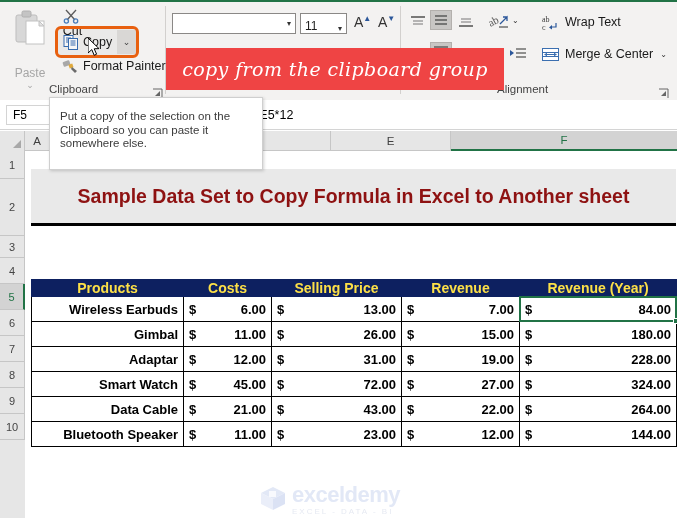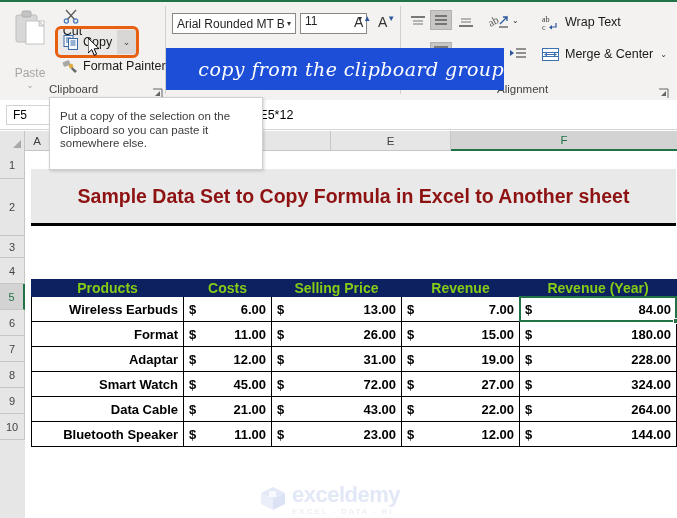--- a/index.html
+++ b/index.html
@@ -79,24 +79,24 @@
 
   
   #font-name-box {
     position: absolute; left: 172px; top: 11px; width: 124px; height: 21px;
     border: 1px solid #8a8886; background: #fff;
     font-size: 12px; color: #201f1e;
     display: flex; align-items: center; padding-left: 4px;
   }
   #font-name-caret { margin-left: auto; margin-right: 4px; font-size: 8px; color: #333; }
   #font-size-box {
-    position: absolute; left: 300px; top: 11px; width: 67px; height: 21px;
+    position: absolute; left: 300px; top: 11px; width: 47px; height: 21px;
     border: 1px solid #8a8886; background: #fff;
     font-size: 12px; color: #201f1e;
-    display: flex; align-items: flex-start; padding-left: 4px;
+    display: flex; align-items: flex-end; padding-left: 4px;
   }
   #font-size-caret { margin-left: auto; margin-right: 4px; font-size: 8px; color: #333; }
   .grow-shrink {
     position: absolute; font-size: 14px; color: #333; top: 12px;
   }
   #grow-font { left: 354px; }
   #shrink-font { left: 378px; }
 
   
   .align-ico {
@@ -122,22 +122,22 @@
     position: absolute; left: 541px; top: 41px; height: 22px;
     display: flex; align-items: center; font-size: 12.5px; color: #1a1a1a;
   }
   .cmd-ico { width: 19px; height: 19px; margin-right: 5px;
              display: inline-flex; align-items: center; justify-content: center; }
   #merge-caret { margin-left: 7px; font-size: 8px; color: #333; }
 
   
   #callout {
     position: absolute; left: 166px; top: 48px; width: 338px; height: 42px;
-    background: #1d4ed8; z-index: 40;
-    display: flex; align-items: center; justify-content: flex-end;
+    background: #ef4444; z-index: 40;
+    display: flex; align-items: center; justify-content: center;
   }
   #callout-text {
     color: #ffffff; font-size: 19px;
     font-family: "DejaVu Serif", serif;
     font-style: italic;
     letter-spacing: 0.4px;
   }
 
   
   #formula-bar {
@@ -211,21 +211,21 @@
     font-family: "Liberation Sans", sans-serif;
   }
 
   
   #data-table {
     position: absolute; left: 6px; top: 128px;
     border-collapse: collapse;
     font-size: 13px;
   }
   #data-table th {
-    background: #0d2060; color: #84cc16;
+    background: #0d2060; color: #fde047;
     font-weight: bold; font-size: 14px;
     height: 15px;
     border: 1px solid #0d2060;
     text-align: center;
     padding: 0 4px;
   }
   #data-table td {
     height: 25px;
     border: 1px solid #000000;
     font-weight: bold;
@@ -348,21 +348,20 @@
 
   <div class="group-label" id="clipboard-label">Clipboard</div>
   <div class="dialog-launcher" id="clipboard-launcher">
     <svg width="11" height="11" viewBox="0 0 11 11">
       <path d="M1 1 H10 V10" fill="none" stroke="#666" stroke-width="1"></path>
       <path d="M3 8 L8 8 L8 3 Z" fill="#666"></path>
     </svg>
   </div>
 
   <div id="font-name-box">
-    <span>Arial Rounded MT B</span>
     <span id="font-name-caret">▾</span>
   </div>
   <div id="font-size-box">
     <span>11</span>
     <span id="font-size-caret">▾</span>
   </div>
   <div class="grow-shrink" id="grow-font">
     <span>A</span><sup style="font-size:8px;color:#2b579a;">▲</sup>
   </div>
   <div class="grow-shrink" id="shrink-font">
@@ -556,21 +555,21 @@
             <div class="money-inner">
                 <span class="cur">$</span>
                 <span class="val">84.00</span>
               </div>
             <div id="sel-border">
                 <div id="fill-handle"></div>
               </div>
           </td>
         </tr>
         <tr>
-          <td class="prod">Format</td>
+          <td class="prod">Gimbal</td>
           <td>
               <div class="money-inner">
                 <span class="cur">$</span>
                 <span class="val">11.00</span>
               </div>
             </td>
           <td>
               <div class="money-inner">
                 <span class="cur">$</span>
                 <span class="val">26.00</span>

